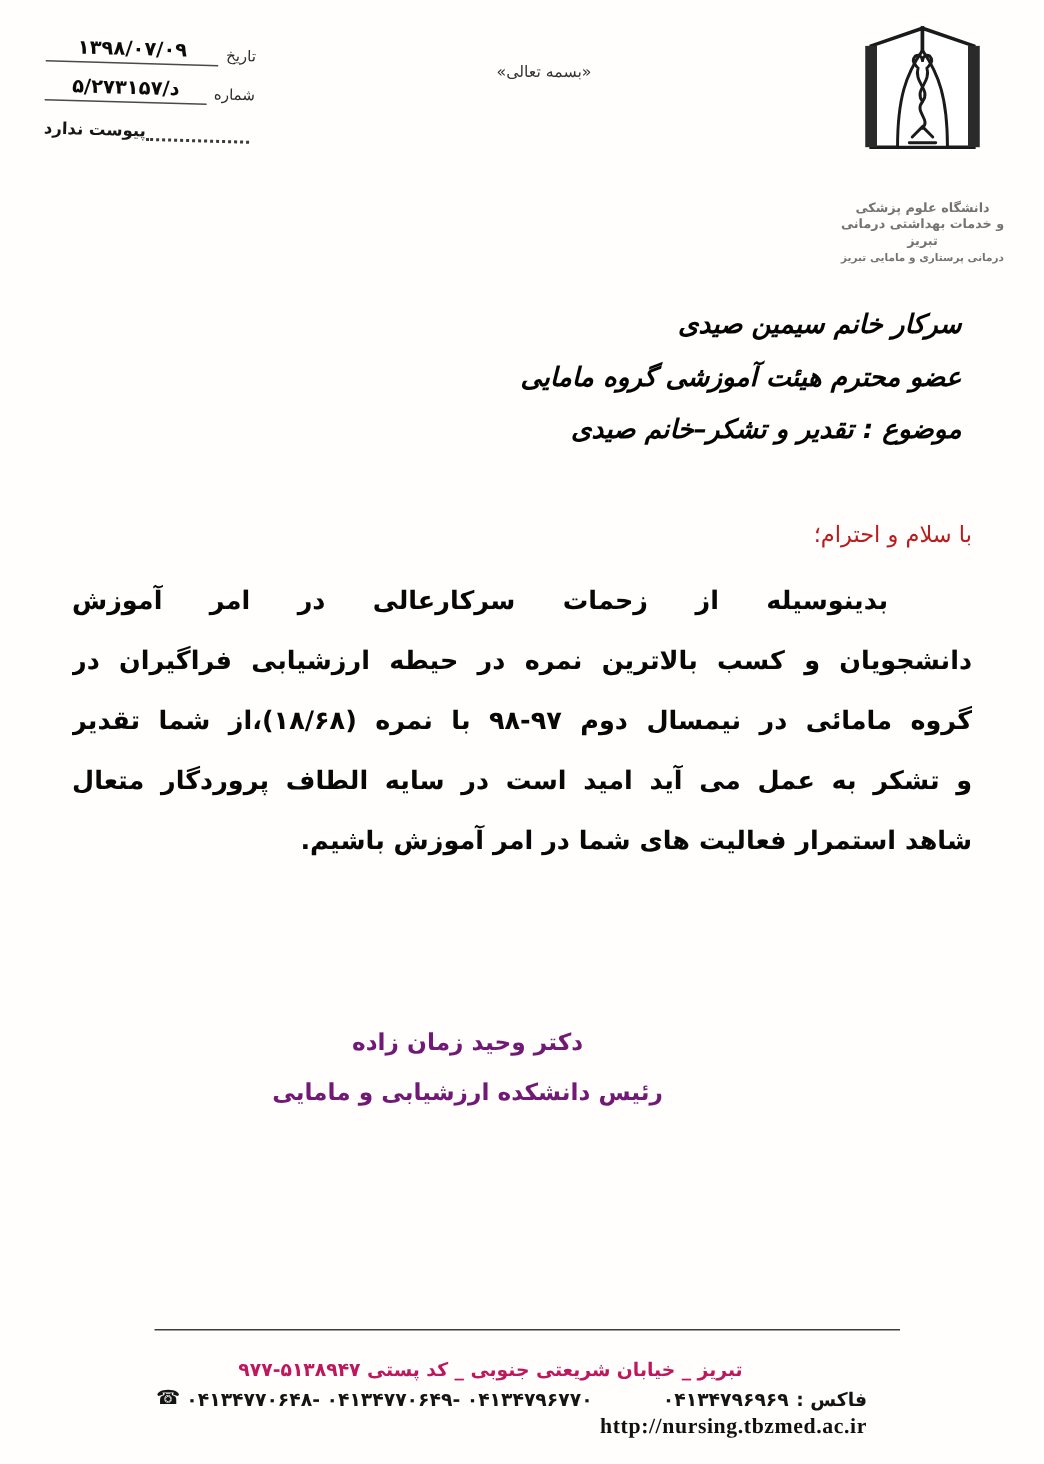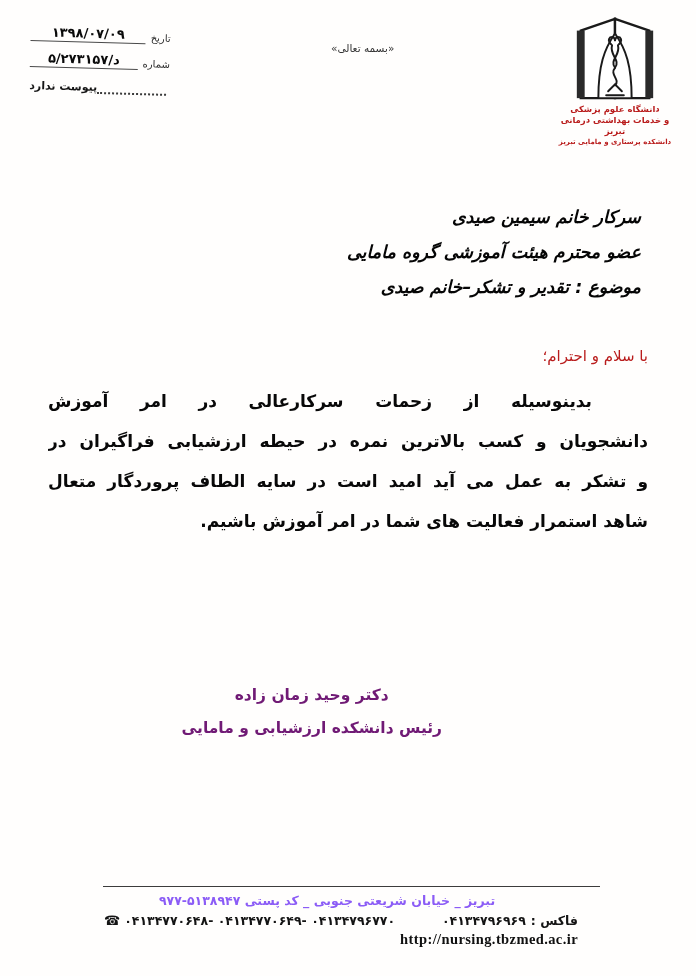--- a/index.html
+++ b/index.html
@@ -27,21 +27,21 @@
 
   
   .bismillah{
     position:absolute;top:42px;left:331px;font-size:10.5px;color:#333;
     direction:rtl;white-space:nowrap;
   }
 
   
   .logo{position:absolute;top:12px;right:20px;width:122px;text-align:center;}
   .logo svg{display:block;margin:0 auto;}
-  .logo-caption{direction:rtl;color:#b91c1c;filter:blur(.4px);font-weight:700;}
+  .logo-caption{direction:rtl;color:#737373;filter:blur(.4px);font-weight:700;margin-top:30px;}
   .logo-caption .l1{font-size:8.5px;line-height:11px;}
   .logo-caption .l2{font-size:8.5px;line-height:11px;}
   .logo-caption .l3{font-size:7px;line-height:10px;}
 
   
   .recipient{
     position:absolute;top:200px;right:55px;direction:rtl;text-align:right;
     font-size:17.5px;font-weight:700;line-height:35px;color:#050505;white-space:nowrap;font-style:italic;
   }
 
@@ -66,22 +66,22 @@
   
   .signature{
     position:absolute;top:679px;right:254px;direction:rtl;text-align:center;
     font-size:15.5px;font-weight:700;line-height:33px;color:#701a75;white-space:nowrap;
   }
 
   
   .footer-rule{position:absolute;top:886px;left:103px;width:497px;border-top:1.6px solid #3c3c3c;}
   .footer{position:absolute;top:891px;left:76px;right:118px;}
   .footer-address{
-    direction:rtl;text-align:center;font-size:12.5px;font-weight:700;color:#8b5cf6;
-    line-height:20px;white-space:nowrap;
+    direction:rtl;text-align:center;font-size:12.5px;font-weight:700;color:#be185d;
+    line-height:20px;white-space:nowrap;margin-top:12px;
   }
   .footer-phones{
     display:flex;direction:ltr;justify-content:space-between;align-items:center;
     padding-left:28px;margin-top:2px;font-size:12.5px;font-weight:700;color:#141414;
     white-space:nowrap;
   }
   .phones-group{display:flex;align-items:center;gap:4px;direction:ltr;}
   .phone-icon{font-size:13px;line-height:13px;}
   .phones-numbers{direction:ltr;letter-spacing:.3px;}
   .fax-group{display:flex;direction:rtl;align-items:center;gap:5px;}
@@ -126,35 +126,36 @@
         <path d="M54,33 q4,-4 1,-7 q-4,-2 -5,3"></path>
         <path d="M47,34 C44,44 56,49 50,57 C44,64 56,69 50,75"></path>
         <path d="M53,34 C56,44 44,49 50,57"></path>
         <path d="M43,81 L50,74 L57,81"></path>
         <path d="M41,85 L59,85"></path>
       </g>
     </svg>
     <div class="logo-caption">
       <div class="l1">دانشگاه علوم پزشکی</div>
       <div class="l2">و خدمات بهداشتی درمانی تبریز</div>
-      <div class="l3">دانشکده پرستاری و مامایی تبریز</div>
+      <div class="l3">درمانی پرستاری و مامایی تبریز</div>
     </div>
   </div>
 
   <div class="recipient">
     <div>سرکار خانم سیمین صیدی</div>
     <div>عضو محترم هیئت آموزشی گروه مامایی</div>
     <div>موضوع : تقدیر و تشکر–خانم صیدی</div>
   </div>
 
   <div class="greeting">با سلام و احترام؛</div>
 
   <div class="body-text">
     <div class="body-line first">بدینوسیله از زحمات سرکارعالی در امر آموزش</div>
     <div class="body-line">دانشجویان و کسب بالاترین نمره در حیطه ارزشیابی فراگیران در</div>
+    <div class="body-line">گروه مامائی در نیمسال دوم ۹۷-۹۸ با نمره (۱۸/۶۸)،از شما تقدیر</div>
     <div class="body-line">و تشکر به عمل می آید امید است در سایه الطاف پروردگار متعال</div>
     <div class="body-line last">شاهد استمرار فعالیت های شما در امر آموزش باشیم.</div>
   </div>
 
   <div class="signature">
     <div>دکتر وحید زمان زاده</div>
     <div>رئیس دانشکده ارزشیابی و مامایی</div>
   </div>
 
   <div class="footer-rule"></div>

